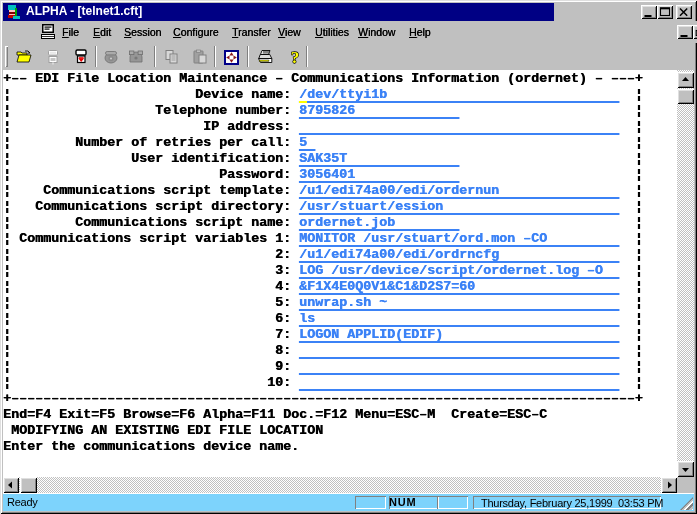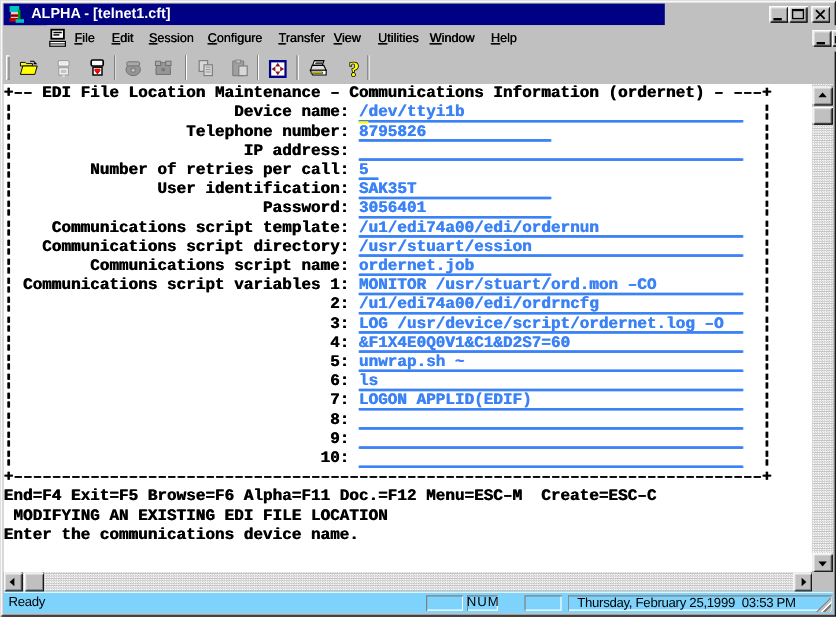--- a/index.html
+++ b/index.html
@@ -226,17 +226,17 @@
   <div class="sbtn" style="left:658px;top:0;width:16px;height:16px;"><svg width="16" height="16">
             <path d="M11 8 L7 4.5 v7z" fill="#000"></path>
           </svg></div>
  </div>
  <div class="corner"></div>
 </div>
 
 <div class="statusbar">
  <div style="position:absolute;left:4px;top:3px;">Ready</div>
  <div class="sp" style="left:352px;width:31px;"></div>
- <div class="sp" style="left:386px;width:26px;text-align:left;letter-spacing:0.8px;">NUM</div>
+ <div class="sp" style="left:386px;width:50px;text-align:left;letter-spacing:0.8px;font-weight:bold;">NUM</div>
  <div class="sp" style="left:434px;width:31px;"></div>
- <div class="sp" style="left:470px;width:220px;padding-left:8px;padding-top:1px;">Thursday, February 25,1999&nbsp; 03:53 PM</div>
+ <div class="sp" style="left:470px;width:188px;padding-left:8px;padding-top:1px;">Thursday, February 25,1999&nbsp; 03:53 PM</div>
  <div class="sgrip"></div>
 </div>
 </div>
 </body></html>

